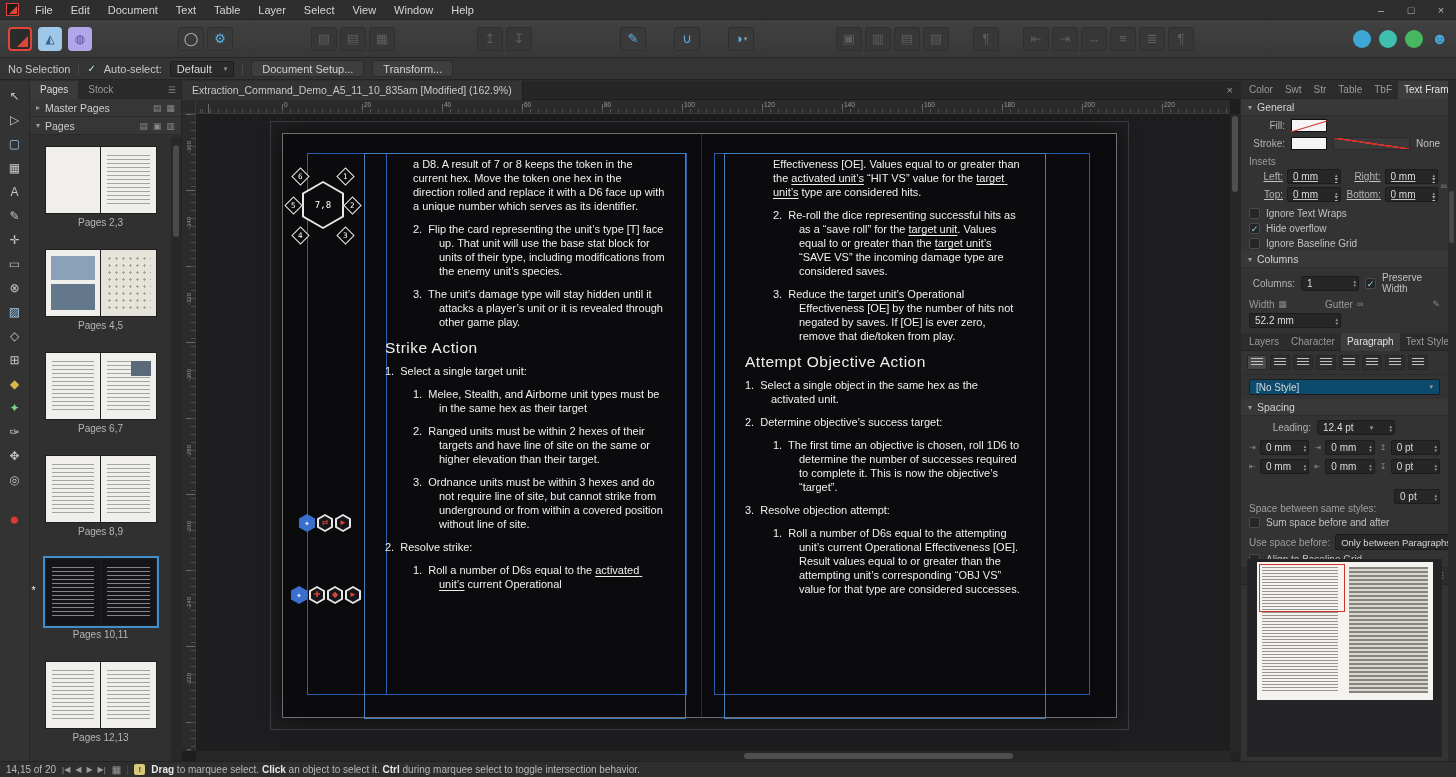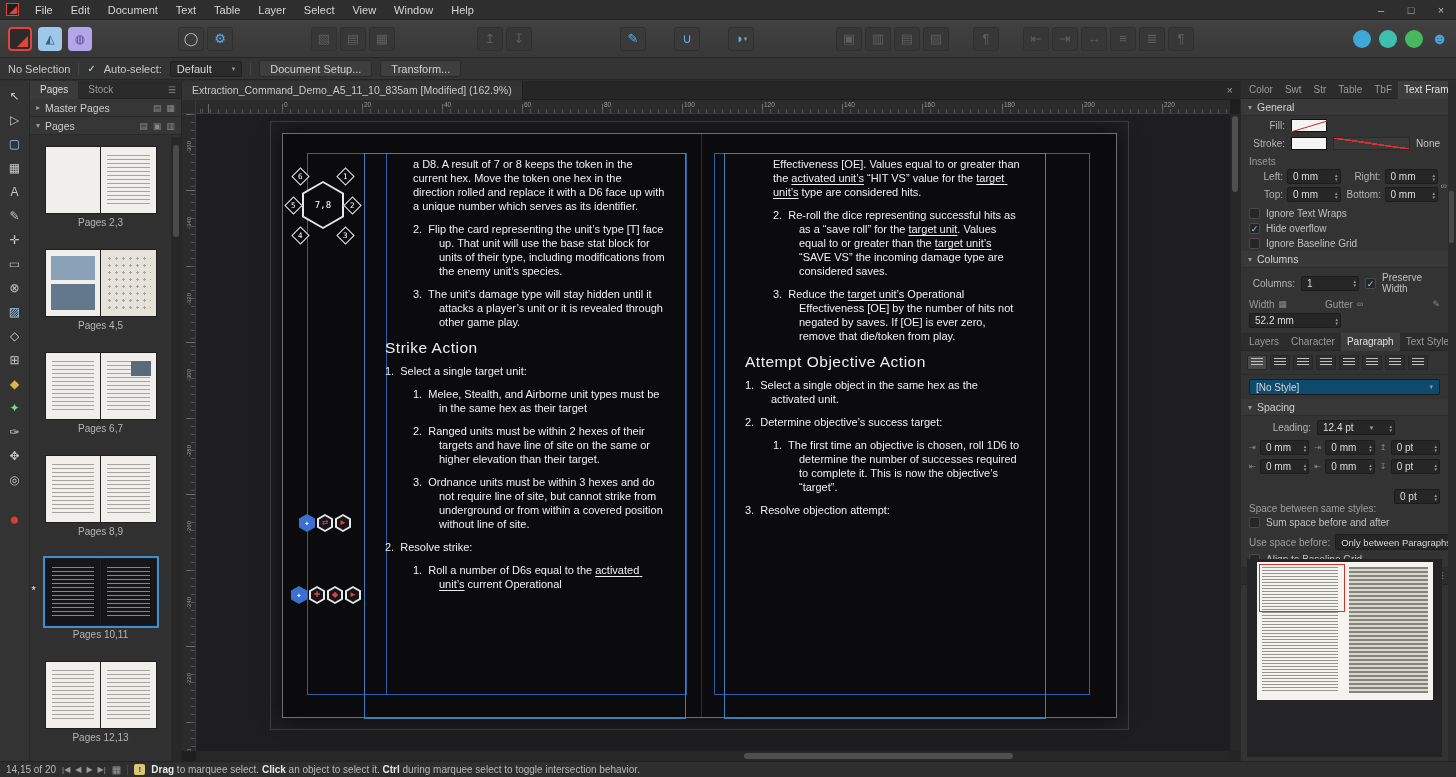--- a/index.html
+++ b/index.html
@@ -35,21 +35,21 @@
   .tb-caret{font-size:7px;color:#999;margin-left:1px;}
   .tb-right{margin-left:auto;display:flex;gap:8px;align-items:center;flex:none;}
   .orb{width:18px;height:18px;border-radius:50%;}
   .account-glyph{font-size:16px;color:#4aa3d8;line-height:18px;}
 
   
   .contextbar{position:absolute;left:0;top:58px;width:100%;height:22px;background:#343434;border-bottom:1px solid #242424;
           display:flex;align-items:center;padding:0 8px;gap:8px;font-size:11px;color:#c8c8c8;}
   .ctx-check{color:#bfe6f2;font-size:10px;}
   .ctx-select{background:#2a2a2a;border:1px solid #1f1f1f;border-radius:2px;height:16px;display:flex;align-items:center;
-          padding:0 6px;gap:20px;color:#d8d8d8;text-align:right;}
+          padding:0 6px;gap:12px;color:#d8d8d8;text-align:right;}
   .sel-caret{font-size:7px;color:#999;}
   .ctx-btn{background:#3e3e3e;border:1px solid #2a2a2a;border-radius:3px;height:17px;display:flex;align-items:center;
           padding:0 10px;color:#d0d0d0;}
   .ctx-sep{width:1px;height:12px;background:#474747;}
 
   
   .toolstrip{position:absolute;left:0;top:81px;bottom:16px;width:30px;background:#333;border-right:1px solid #282828;
           display:flex;flex-direction:column;align-items:center;padding-top:6px;gap:6px;}
   .tool{width:22px;height:18px;display:flex;align-items:center;justify-content:center;color:#c6c6c6;font-size:12px;flex:none;}
   .tool.red-sphere{margin-top:16px;font-size:17px;}
@@ -171,21 +171,21 @@
           border-bottom:1px solid #2c2c2c;font-size:10.5px;}
   .fs-row{display:flex;align-items:center;gap:6px;padding:3px 8px 2px;}
   .fs-lbl{width:36px;text-align:right;color:#b4b4b4;}
   .swatch{width:36px;height:13px;background:#f4f4f4;border:1px solid #101010;position:relative;flex:none;}
   .swatch.none::after{content:'';position:absolute;left:-2px;right:-2px;top:50%;border-top:1.5px solid #d0342c;
           transform:rotate(-17deg);}
   .stroke-line{flex:1;height:13px;background:#3a3a3a;border:1px solid #2a2a2a;
           background-image:linear-gradient(to top right,transparent 46%,#d0342c 46% 54%,transparent 54%);}
   .insets-lbl{padding:4px 8px 2px;color:#9a9a9a;}
   .insets-wrap{position:relative;padding-right:10px;}
-  .insets-grid{display:grid;grid-template-columns:1fr 1fr;gap:3px 6px;padding:0 0 4px 8px;}
+  .insets-grid{display:grid;grid-template-columns:1fr 1fr;gap:3px 6px;padding:0 0 4px 8px;text-decoration:underline;}
   .inset-cell{display:flex;align-items:center;gap:4px;}
   .f-lbl{width:34px;text-align:right;color:#b4b4b4;flex:none;}
   .field{flex:1;height:15px;background:#262626;border:1px solid #1c1c1c;border-radius:2px;display:flex;align-items:center;
           justify-content:space-between;padding:0 2px 0 5px;color:#dcdcdc;gap:2px;min-width:0;}
   .field .val{overflow:hidden;white-space:nowrap;}
   .spin{display:flex;flex-direction:column;font-size:5px;line-height:4px;color:#9a9a9a;flex:none;}
   .link-icon{position:absolute;right:1px;top:12px;color:#8a8a8a;font-size:9px;}
   .chk-row{display:flex;align-items:center;gap:6px;padding:2px 8px;}
   .chk{width:11px;height:11px;background:#262626;border:1px solid #4a4a4a;border-radius:2px;font-size:9px;line-height:10px;
           text-align:center;color:#8fd8ea;flex:none;}
@@ -542,20 +542,21 @@
         <div class="margin-box mb-right"></div>
         <div class="text-frame tf-right" id="tf-right">
             <div class="doc-p cont2"><span>Effectiveness [OE]. Values equal to or greater than the </span><span class="u">activated unit’s</span><span> “HIT VS” value for the </span><span class="u">target unit’s</span><span> type are considered hits.</span></div>
             <div class="doc-p lvl2"><span>2.  Re-roll the dice representing successful hits as as a “save roll” for the </span><span class="u">target unit</span><span>. Values equal to or greater than the </span><span class="u">target unit’s</span><span> “SAVE VS” the incoming damage type are considered saves.</span></div>
             <div class="doc-p lvl2"><span>3.  Reduce the </span><span class="u">target unit’s</span><span> Operational Effectiveness [OE] by the number of hits not negated by saves. If [OE] is ever zero, remove that die/token from play.</span></div>
             <div class="doc-h"><span>Attempt Objective Action</span></div>
             <div class="doc-p lvl1"><span>1.  Select a single object in the same hex as the activated unit.</span></div>
             <div class="doc-p lvl1"><span>2.  Determine objective’s success target:</span></div>
             <div class="doc-p lvl2"><span>1.  The first time an objective is chosen, roll 1D6 to determine the number of successes required to complete it. This is now the objective’s “target”.</span></div>
             <div class="doc-p lvl1"><span>3.  Resolve objection attempt:</span></div>
+            <div class="doc-p lvl2"><span>1.  Roll a number of D6s equal to the attempting unit’s current Operational Effectiveness [OE]. Result values equal to or greater than the attempting unit’s corresponding “OBJ VS” value for that type are considered successes.</span></div>
           </div>
       </div>
     </div>
   </div>
 
   <div class="h-scroll">
       <div class="h-thumb"></div>
     </div>
   <div class="v-scroll">
       <div class="v-thumb"></div>

